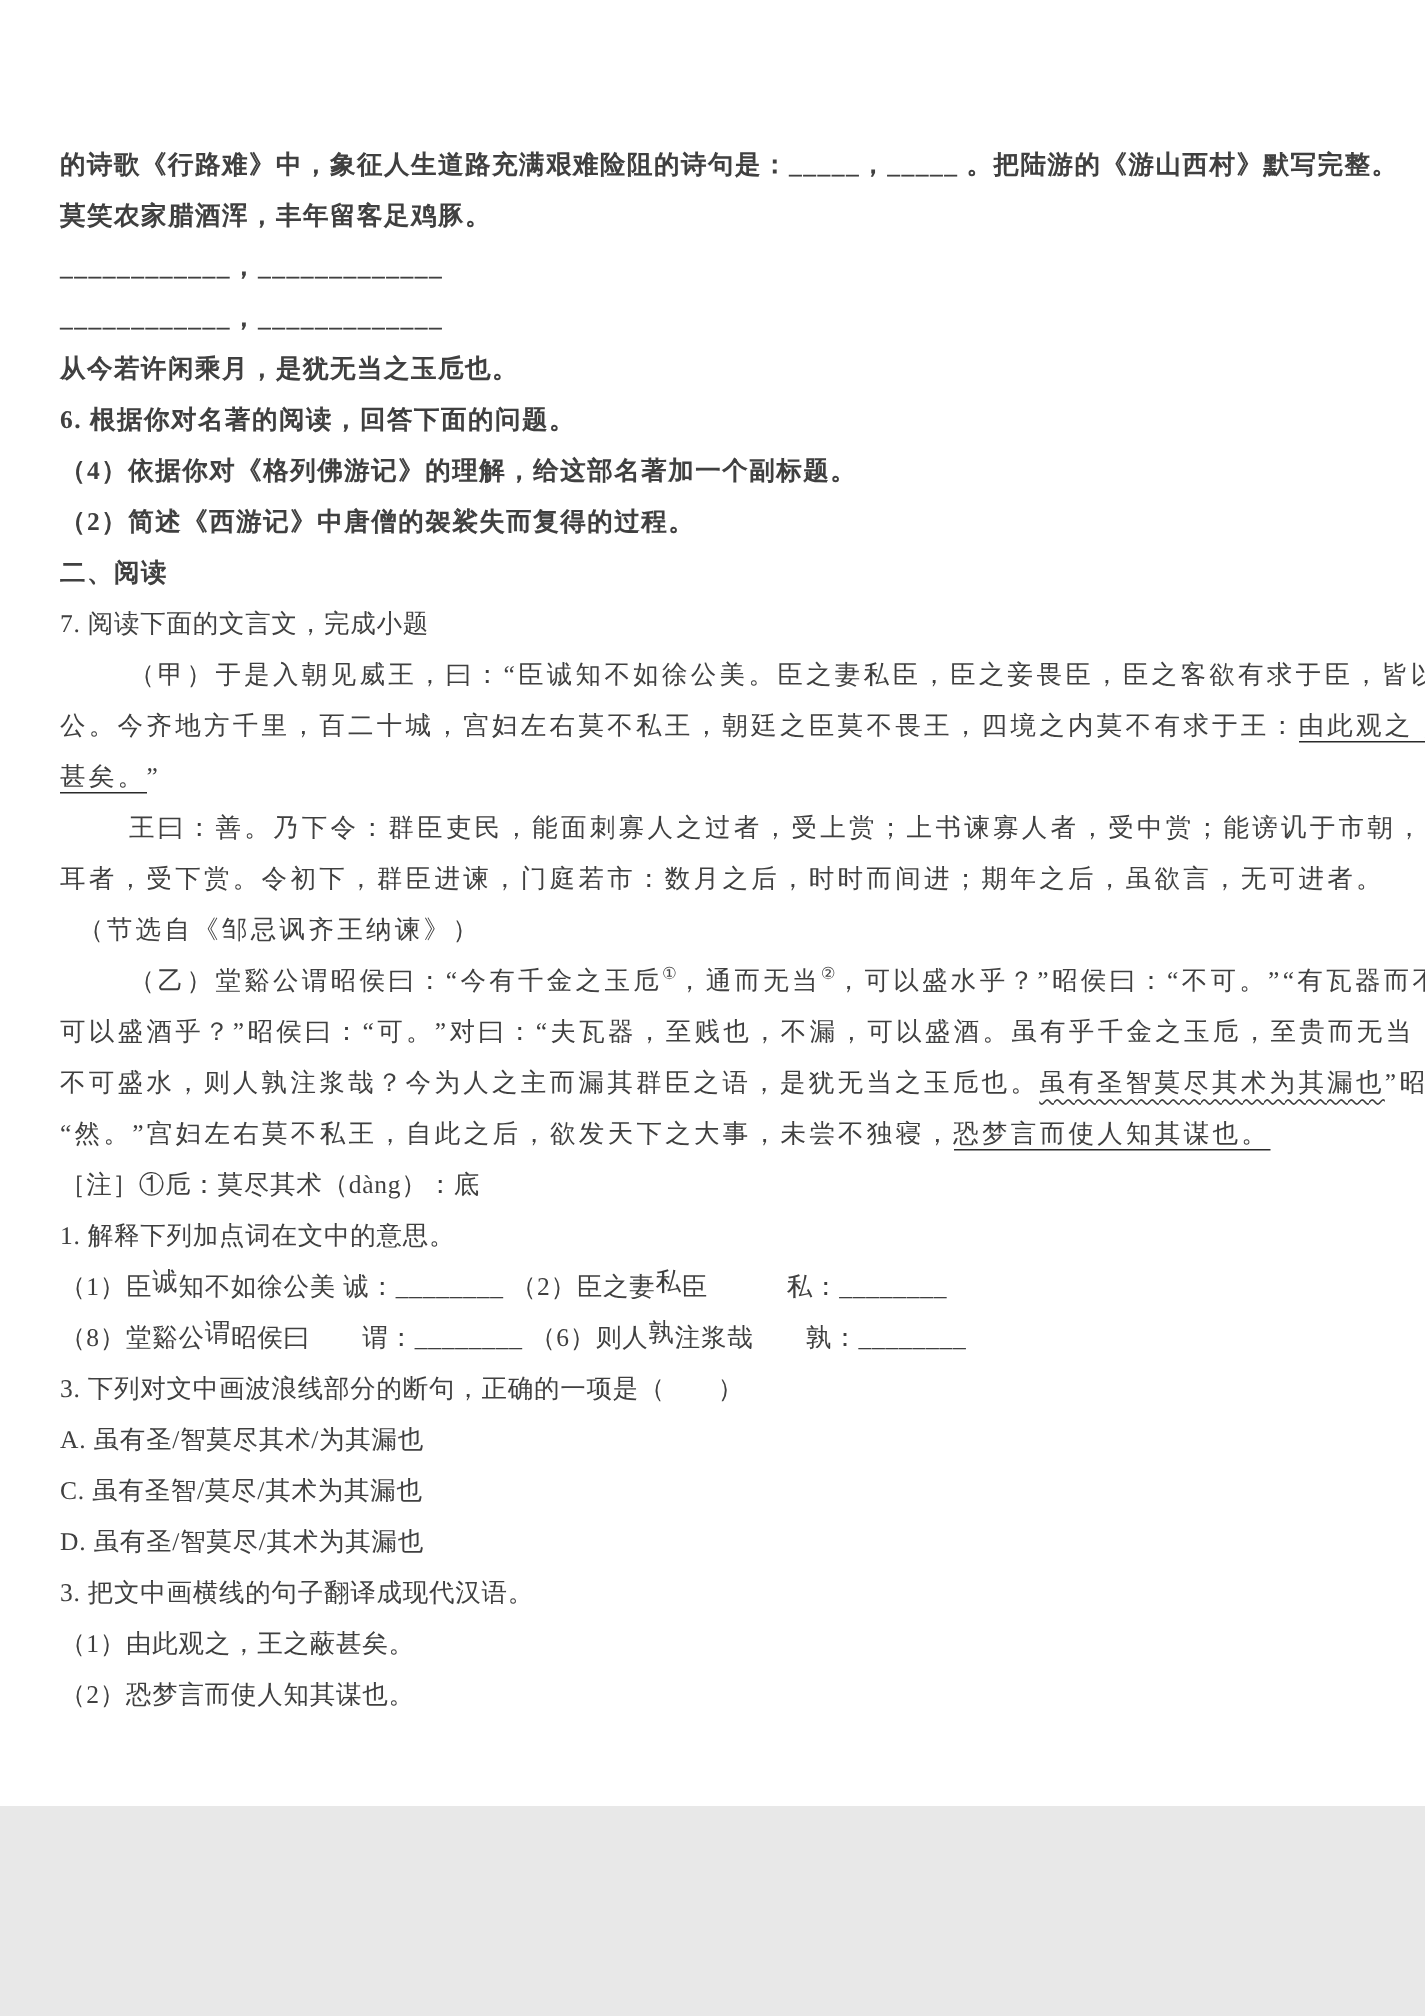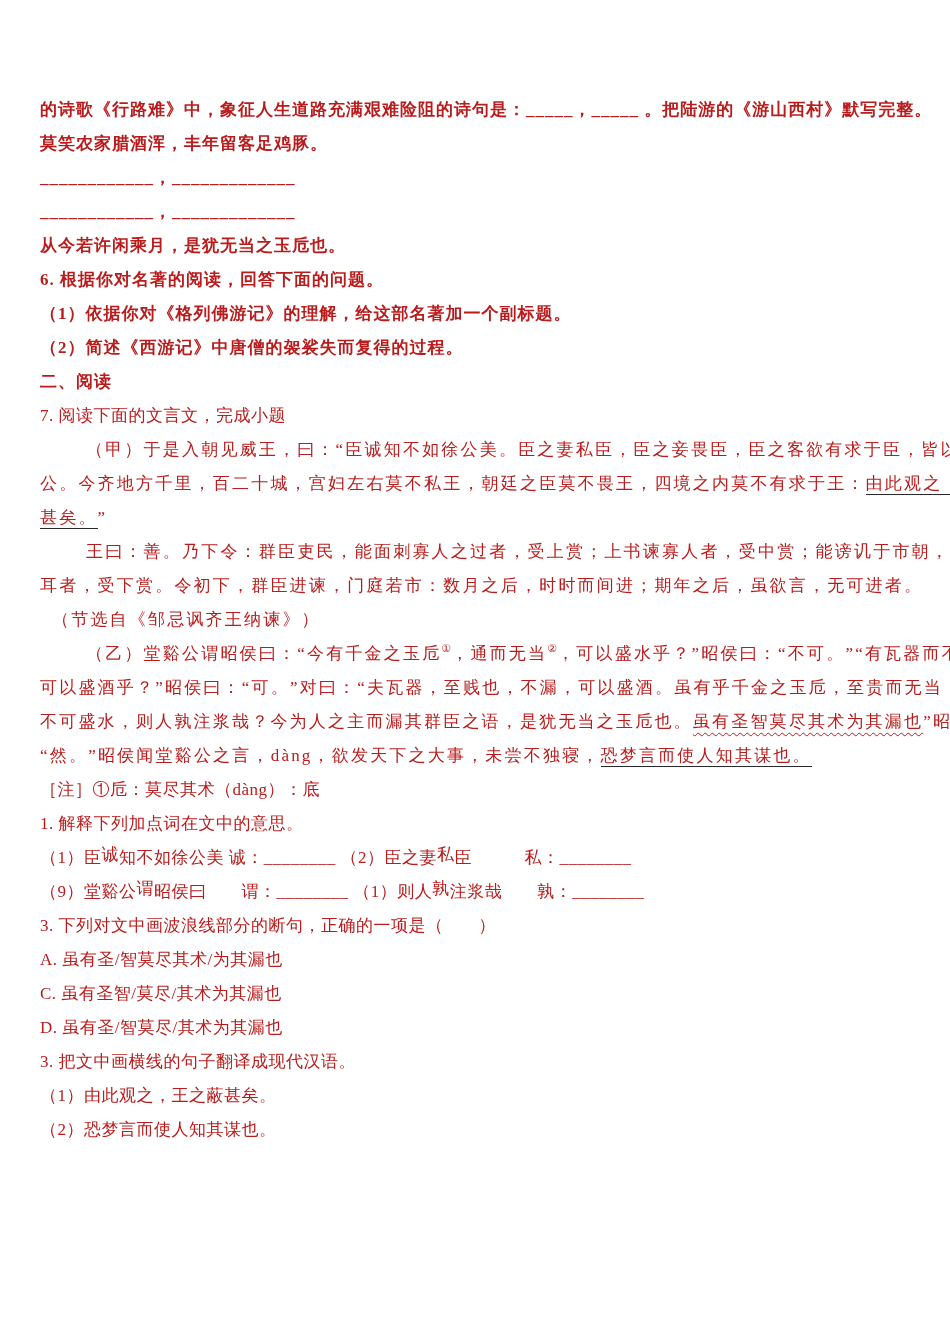--- a/index.html
+++ b/index.html
@@ -1,23 +1,23 @@
 <!DOCTYPE html>
 <html><head>
 <meta charset="utf-8">
 <style>
   html,body{margin:0;padding:0;background:#e8e8e8;}
   .page{
-    width:950px;height:1344px;
+    width:950px;height:1204px;
     margin:0 auto;
     background:#ffffff;
     box-sizing:border-box;
     padding:93px 38px 0 40px;
     font-family:"Liberation Serif", serif;
-    color:#b91c1c;
+    color:#404040;
     overflow:hidden;
   }
   .para{
     line-height:34px;
     font-size:17px;
     letter-spacing:0.5px;
     white-space:nowrap;
   }
   .b{font-weight:700;letter-spacing:1px;}
   .ps{letter-spacing:2.2px;}
@@ -37,38 +37,38 @@
 <body>
 
 <div class="page">
   <div>
       <div class="para b"><span>的诗歌《行路难》中，象征人生道路充满艰难险阻的诗句是：_____，_____ 。把陆游的《游山西村》默写完整。</span></div>
       <div class="para b"><span>莫笑农家腊酒浑，丰年留客足鸡豚。</span></div>
       <div class="para b"><span>____________，_____________</span></div>
       <div class="para b"><span>____________，_____________</span></div>
       <div class="para b"><span>从今若许闲乘月，是犹无当之玉卮也。</span></div>
       <div class="para b"><span>6. 根据你对名著的阅读，回答下面的问题。</span></div>
-      <div class="para b"><span>（1）依据你对《格列佛游记》的理解，给这部名著加一个副标题。</span></div>
+      <div class="para b"><span>（4）依据你对《格列佛游记》的理解，给这部名著加一个副标题。</span></div>
       <div class="para b"><span>（2）简述《西游记》中唐僧的袈裟失而复得的过程。</span></div>
       <div class="para b"><span>二、阅读</span></div>
       <div class="para"><span>7. 阅读下面的文言文，完成小题</span></div>
       <div class="para ps ind"><span>（甲）于是入朝见威王，曰：“臣诚知不如徐公美。臣之妻私臣，臣之妾畏臣，臣之客欲有求于臣，皆以美于徐</span></div>
       <div class="para ps"><span>公。今齐地方千里，百二十城，宫妇左右莫不私王，朝廷之臣莫不畏王，四境之内莫不有求于王：</span><span class="u-s">由此观之，王之蔽</span></div>
       <div class="para ps"><span class="u-s">甚矣。</span><span>”</span></div>
       <div class="para ps ind"><span>王曰：善。乃下令：群臣吏民，能面刺寡人之过者，受上赏；上书谏寡人者，受中赏；能谤讥于市朝，闻寡人之</span></div>
       <div class="para ps"><span>耳者，受下赏。令初下，群臣进谏，门庭若市：数月之后，时时而间进；期年之后，虽欲言，无可进者。</span></div>
       <div class="para ps src"><span>（节选自《邹忌讽齐王纳谏》）</span></div>
       <div class="para ps ind"><span>（乙）堂谿公谓昭侯曰：“今有千金之玉卮</span><sup>①</sup><span>，通而无当</span><sup>②</sup><span>，可以盛水乎？”昭侯曰：“不可。”“有瓦器而不漏，</span></div>
       <div class="para ps"><span>可以盛酒乎？”昭侯曰：“可。”对曰：“夫瓦器，至贱也，不漏，可以盛酒。虽有乎千金之玉卮，至贵而无当，漏，</span></div>
       <div class="para ps"><span>不可盛水，则人孰注浆哉？今为人之主而漏其群臣之语，是犹无当之玉卮也。</span><span class="u-w">虽有圣智莫尽其术为其漏也</span><span>”昭侯曰：</span></div>
-      <div class="para ps"><span>“然。”昭侯闻堂谿公之言，dàng，欲发天下之大事，未尝不独寝，</span><span class="u-s">恐梦言而使人知其谋也。</span></div>
+      <div class="para ps"><span>“然。”宫妇左右莫不私王，自此之后，欲发天下之大事，未尝不独寝，</span><span class="u-s">恐梦言而使人知其谋也。</span></div>
       <div class="para"><span>［注］①卮：莫尽其术（dàng）：底</span></div>
       <div class="para"><span>1. 解释下列加点词在文中的意思。</span></div>
       <div class="para"><span>（1）臣</span><span class="dot">诚</span><span>知不如徐公美 诚：</span><span>________</span><span> （2）臣之妻</span><span class="dot">私</span><span>臣　　　私：</span><span>________</span></div>
-      <div class="para"><span>（9）堂谿公</span><span class="dot">谓</span><span>昭侯曰　　谓：</span><span>________</span><span> （1）则人</span><span class="dot">孰</span><span>注浆哉　　孰：</span><span>________</span></div>
+      <div class="para"><span>（8）堂谿公</span><span class="dot">谓</span><span>昭侯曰　　谓：</span><span>________</span><span> （6）则人</span><span class="dot">孰</span><span>注浆哉　　孰：</span><span>________</span></div>
       <div class="para"><span>3. 下列对文中画波浪线部分的断句，正确的一项是（　　）</span></div>
       <div class="para"><span>A. 虽有圣/智莫尽其术/为其漏也</span></div>
       <div class="para"><span>C. 虽有圣智/莫尽/其术为其漏也</span></div>
       <div class="para"><span>D. 虽有圣/智莫尽/其术为其漏也</span></div>
       <div class="para"><span>3. 把文中画横线的句子翻译成现代汉语。</span></div>
       <div class="para"><span>（1）由此观之，王之蔽甚矣。</span></div>
       <div class="para"><span>（2）恐梦言而使人知其谋也。</span></div>
     </div>
 </div>
 

